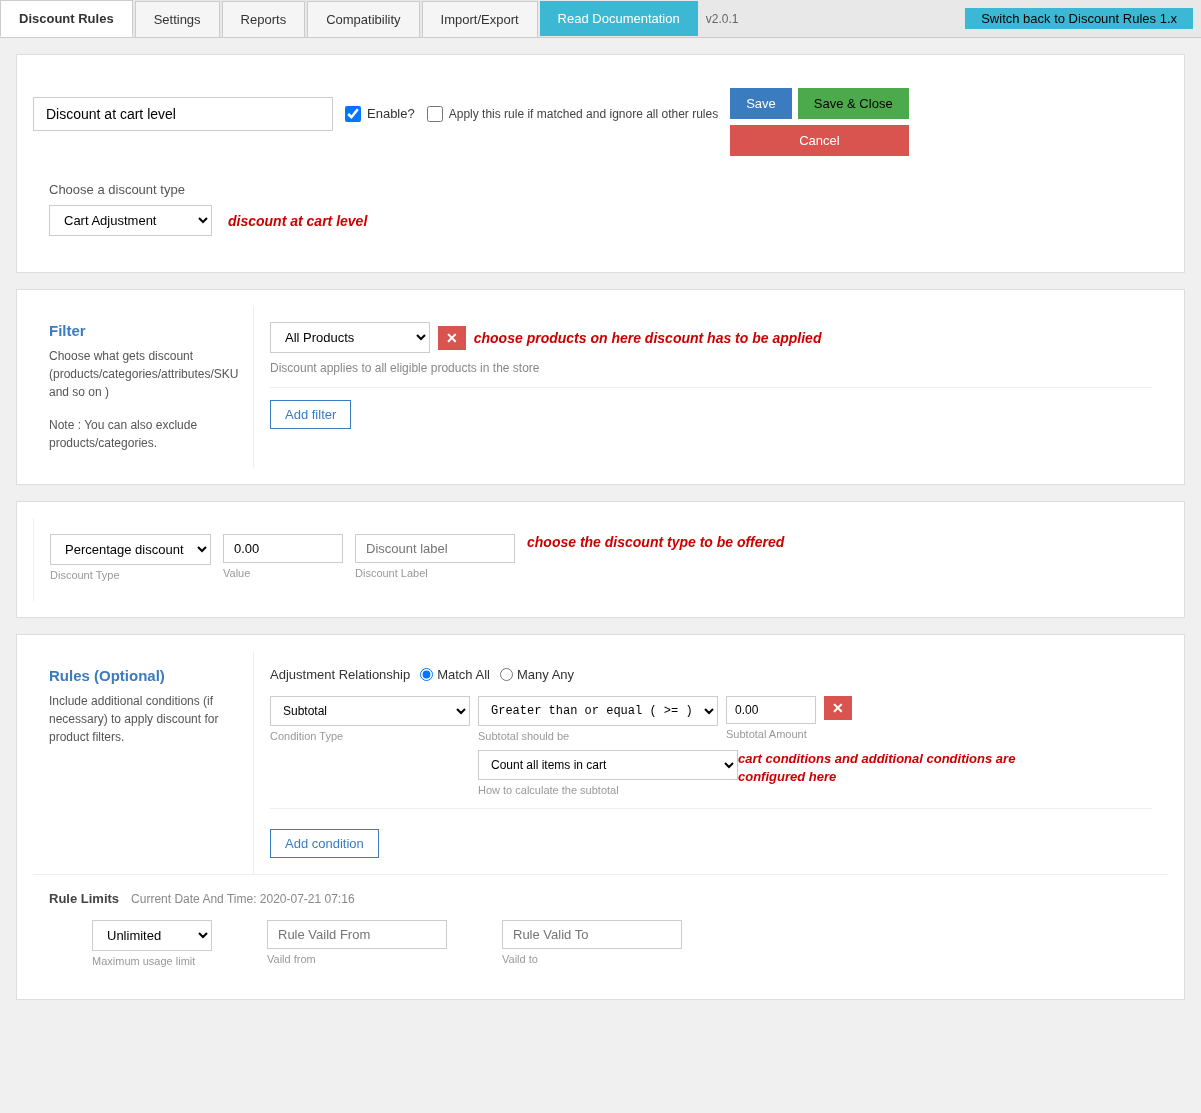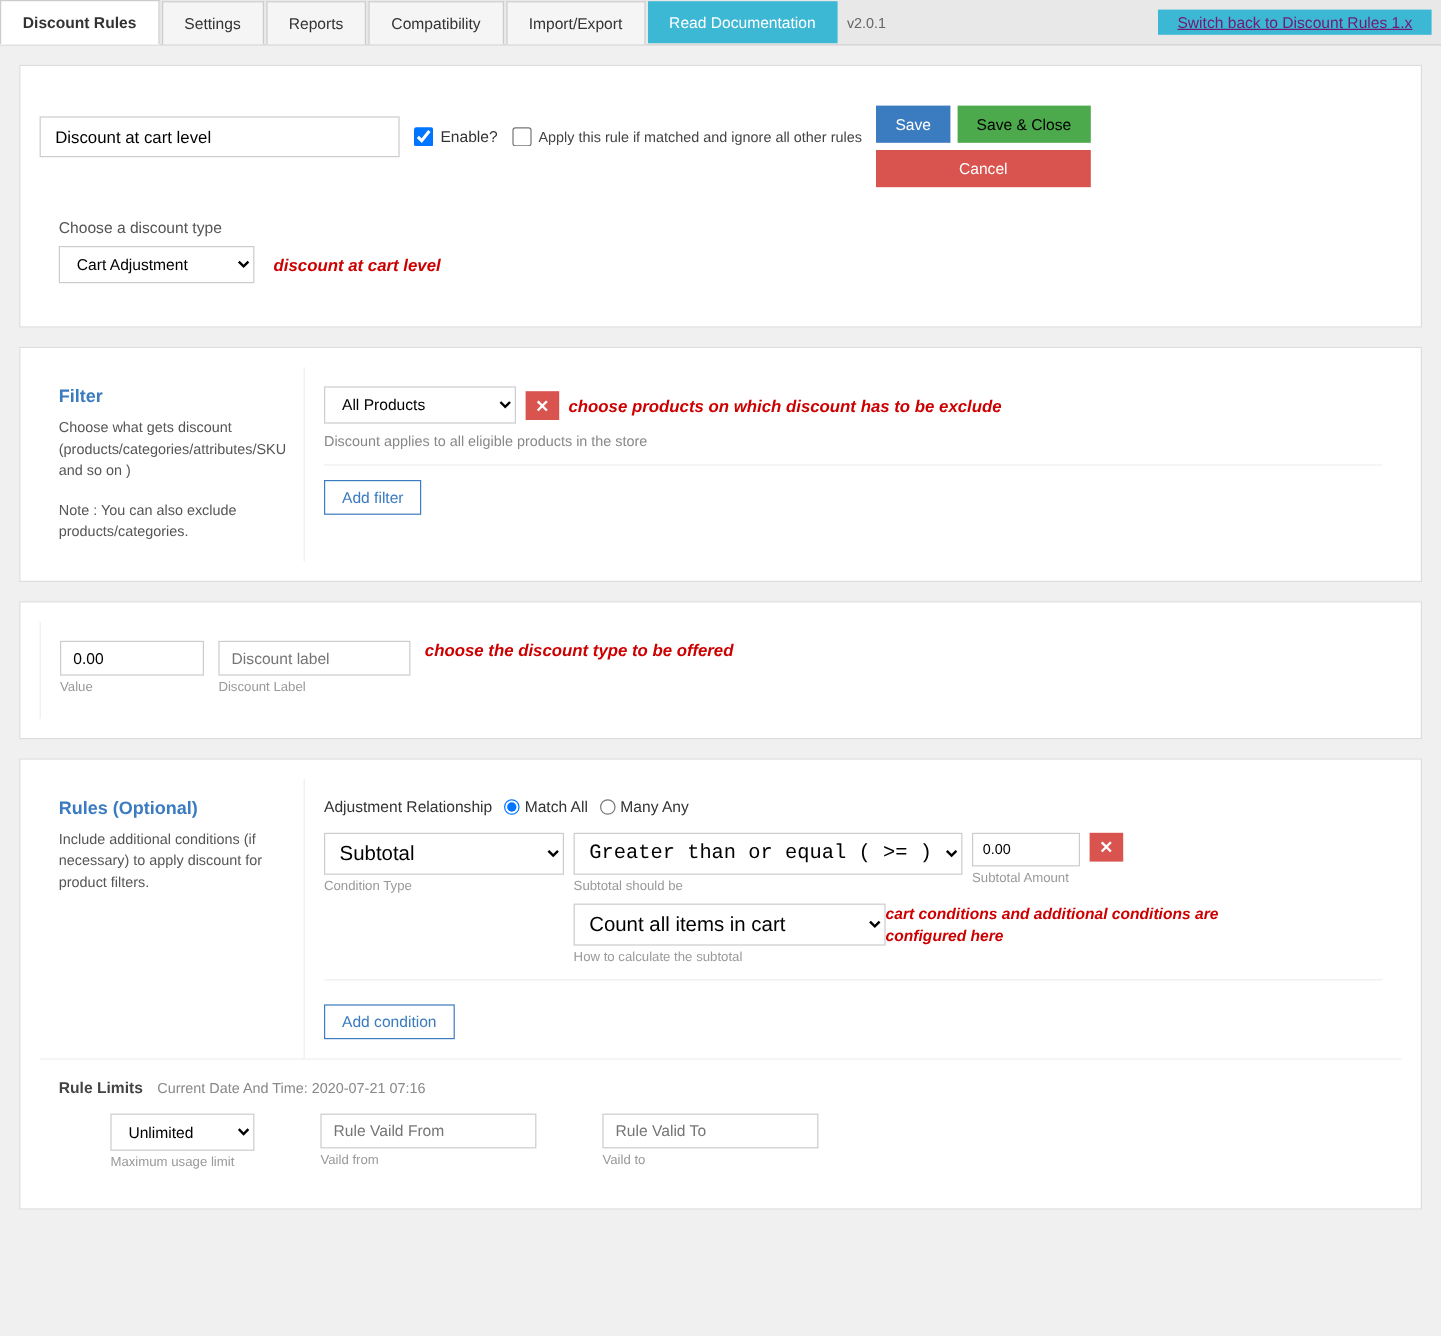--- a/index.html
+++ b/index.html
@@ -36,27 +36,26 @@
       border: none;
     }
     .nav-version {
       font-size: 12px;
       color: #666;
       margin-left: 8px;
     }
     .nav-spacer { flex: 1; }
     .btn-switch-back {
       background: #3db8d4;
-      color: #701a75;
+      color: #000000;
       border: none;
       padding: 3px 16px;
       font-size: 13px;
       cursor: pointer;
       margin-right: 8px;
-      text-decoration: underline;
     }
 
     
     .main-content {
       background: #f0f0f0;
       padding: 16px;
     }
 
     
     .card {
@@ -265,21 +264,21 @@
     }
     .condition-field-group {
       display: flex;
       flex-direction: column;
       gap: 4px;
     }
     .condition-field-group select,
     .condition-field-group input {
       border: 1px solid #ccc;
       padding: 6px 8px;
-      font-size: 17px;
+      font-size: 12px;
       background: #fff;
     }
     .condition-field-group select.wide {
       min-width: 220px;
     }
     .condition-field-group select.medium {
       min-width: 200px;
     }
     .condition-field-group input.small {
       width: 90px;
@@ -409,33 +408,41 @@
       </div>
       <div class="right-col">
         <div class="filter-row">
           <select class="styled-select">
             <option>All Products</option>
             <option>Specific Products</option>
             <option>Specific Categories</option>
             <option>Specific Attributes</option>
           </select>
           <button class="btn-x">✕</button>
-          <span class="annotation-red">choose products on which discount has to be exclude</span>
+          <span class="annotation-red">choose products on here discount has to be applied</span>
         </div>
         <div class="filter-hint">Discount applies to all eligible products in the store</div>
         <hr class="divider">
         <button class="btn-add-filter">Add filter</button>
       </div>
     </div>
   </div>
 
   <div class="card">
     <div class="two-col">
       <div class="right-col">
         <div class="discount-fields">
+          <div class="discount-field-group">
+            <select class="styled-select">
+              <option>Percentage discount</option>
+              <option>Fixed discount</option>
+              <option>Fixed price</option>
+            </select>
+            <span class="field-label">Discount Type</span>
+          </div>
           <div class="discount-field-group">
             <input type="text" value="0.00" style="width: 120px; border: 1px solid rgb(204, 204, 204); padding: 6px 10px; font-size: 13px;">
             <span class="field-label">Value</span>
           </div>
           <div class="discount-field-group">
             <input type="text" placeholder="Discount label" style="width: 160px; border: 1px solid rgb(204, 204, 204); padding: 6px 10px; font-size: 13px;">
             <span class="field-label">Discount Label</span>
           </div>
           <span class="annotation-red">choose the discount type to be offered</span>
         </div>

